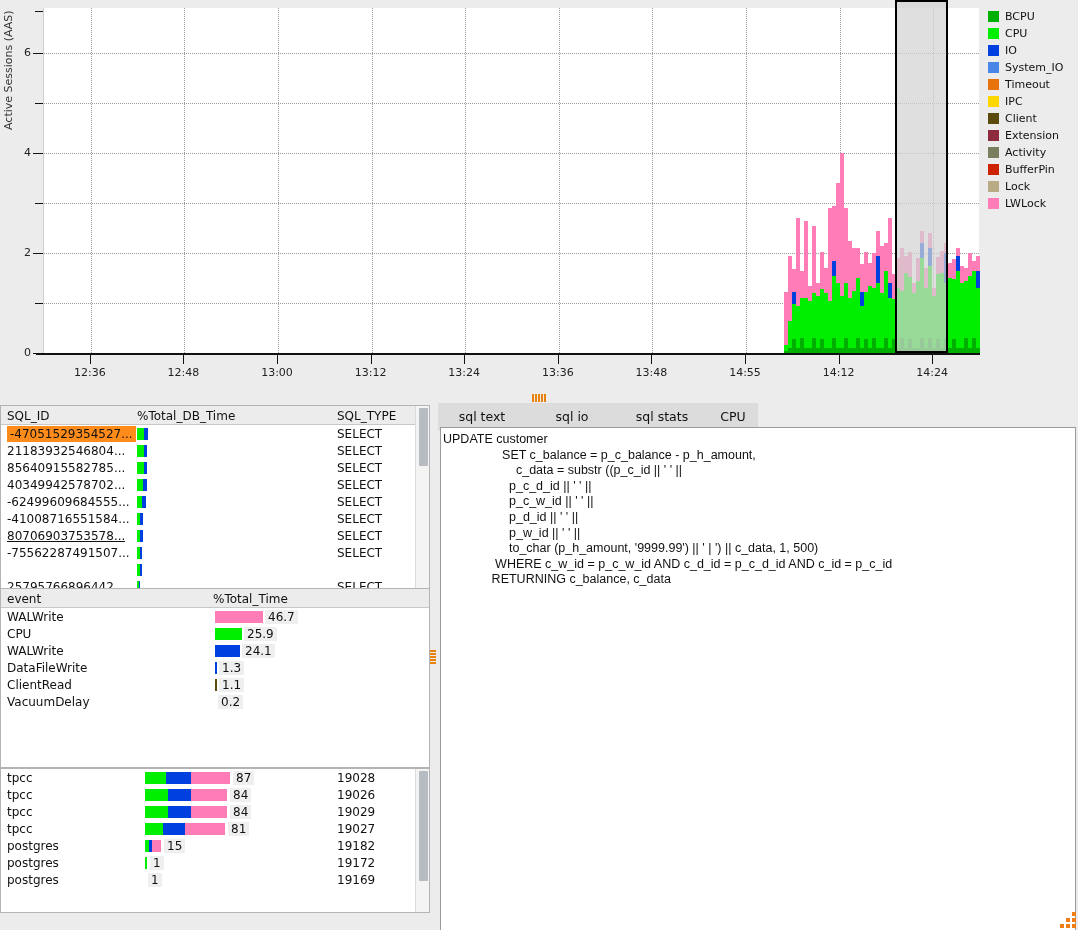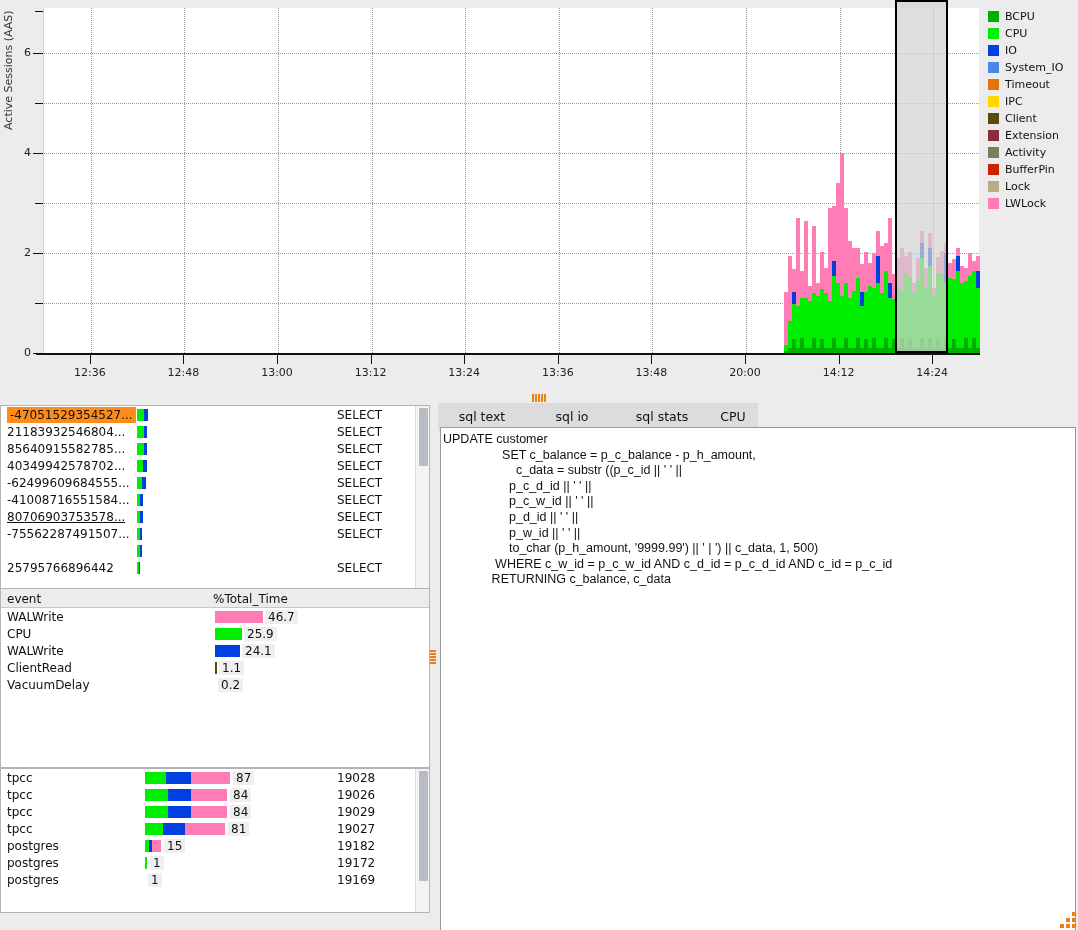--- a/index.html
+++ b/index.html
@@ -397,21 +397,21 @@
         <div class="xlab" style="left: 277px;">13:00</div>
         <div class="xtick" style="left: 370.6px;"></div>
         <div class="xlab" style="left: 370.6px;">13:12</div>
         <div class="xtick" style="left: 464.2px;"></div>
         <div class="xlab" style="left: 464.2px;">13:24</div>
         <div class="xtick" style="left: 557.8px;"></div>
         <div class="xlab" style="left: 557.8px;">13:36</div>
         <div class="xtick" style="left: 651.4px;"></div>
         <div class="xlab" style="left: 651.4px;">13:48</div>
         <div class="xtick" style="left: 745px;"></div>
-        <div class="xlab" style="left: 745px;">20:00</div>
+        <div class="xlab" style="left: 745px;">14:55</div>
         <div class="xtick" style="left: 838.6px;"></div>
         <div class="xlab" style="left: 838.6px;">14:12</div>
         <div class="xtick" style="left: 932.2px;"></div>
         <div class="xlab" style="left: 932.2px;">14:24</div>
       </div>
     <div id="legend">
         <div class="legend-row">
           <span class="legend-swatch" style="background: rgb(0, 176, 0);"></span>
           <span class="legend-label">BCPU</span>
         </div>
@@ -471,20 +471,25 @@
   </div>
   <div class="grip-v" style="left:428px; top:650px;">
     <i></i>
       <i></i>
       <i></i>
       <i></i>
       <i></i>
   </div>
 
   <div class="tbl-panel" id="sql-table-panel" style="left:0; top:405px; width:430px; height:185px;">
+    <div class="tbl-head">
+      <span style="left:6px;">SQL_ID</span>
+      <span style="left:136px;">%Total_DB_Time</span>
+      <span style="left:336px;">SQL_TYPE</span>
+    </div>
     <div class="tbl-body" id="sql-table-body" style="height:164px;">
         <div class="row selected">
           <div class="cell cell-name" style="left: 6px;">-47051529354527...</div>
           <div class="minibar" style="left: 136px;">
             <div class="mseg" style="width: 7px; background: rgb(0, 238, 0);"></div>
             <div class="mseg" style="width: 4px; background: rgb(0, 64, 224);"></div>
           </div>
           <div class="cell" style="left: 336px;">SELECT</div>
         </div>
         <div class="row">
@@ -584,20 +589,27 @@
             <div class="mseg" style="width: 27px; background: rgb(0, 238, 0);"></div>
           </div>
           <div class="barval" style="left: 243px;">25.9</div>
         </div>
         <div class="row">
           <div class="cell" style="left: 6px;">WALWrite</div>
           <div class="minibar" style="left: 214px;">
             <div class="mseg" style="width: 25px; background: rgb(0, 64, 224);"></div>
           </div>
           <div class="barval" style="left: 241px;">24.1</div>
+        </div>
+        <div class="row">
+          <div class="cell" style="left: 6px;">DataFileWrite</div>
+          <div class="minibar" style="left: 214px;">
+            <div class="mseg" style="width: 2px; background: rgb(0, 64, 224);"></div>
+          </div>
+          <div class="barval" style="left: 218px;">1.3</div>
         </div>
         <div class="row">
           <div class="cell" style="left: 6px;">ClientRead</div>
           <div class="minibar" style="left: 214px;">
             <div class="mseg" style="width: 2px; background: rgb(90, 74, 12);"></div>
           </div>
           <div class="barval" style="left: 218px;">1.1</div>
         </div>
         <div class="row">
           <div class="cell" style="left: 6px;">VacuumDelay</div>

